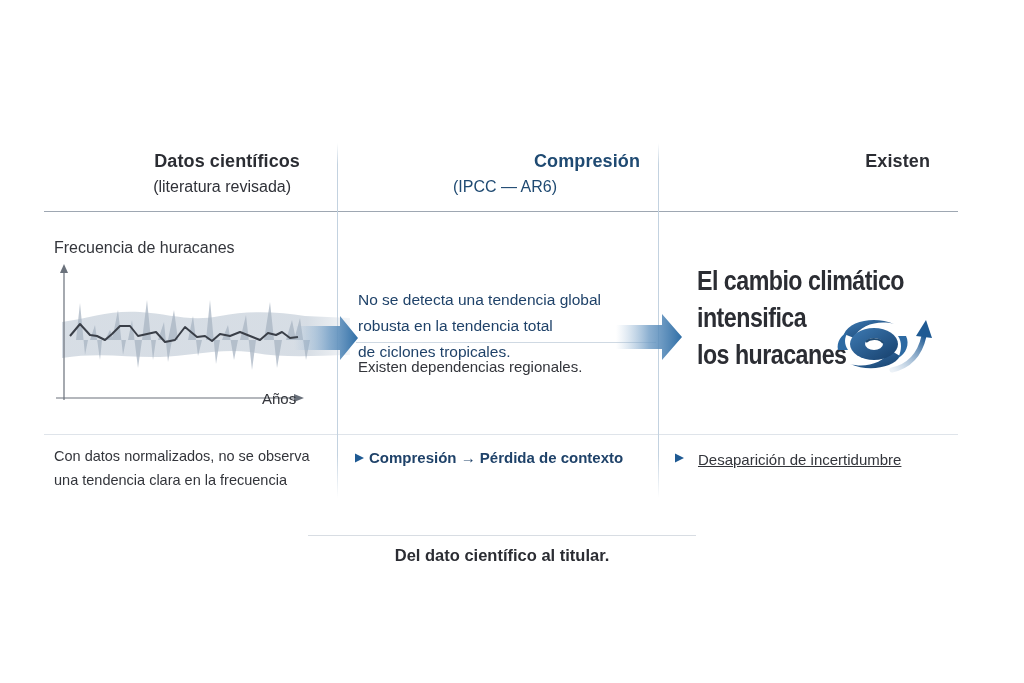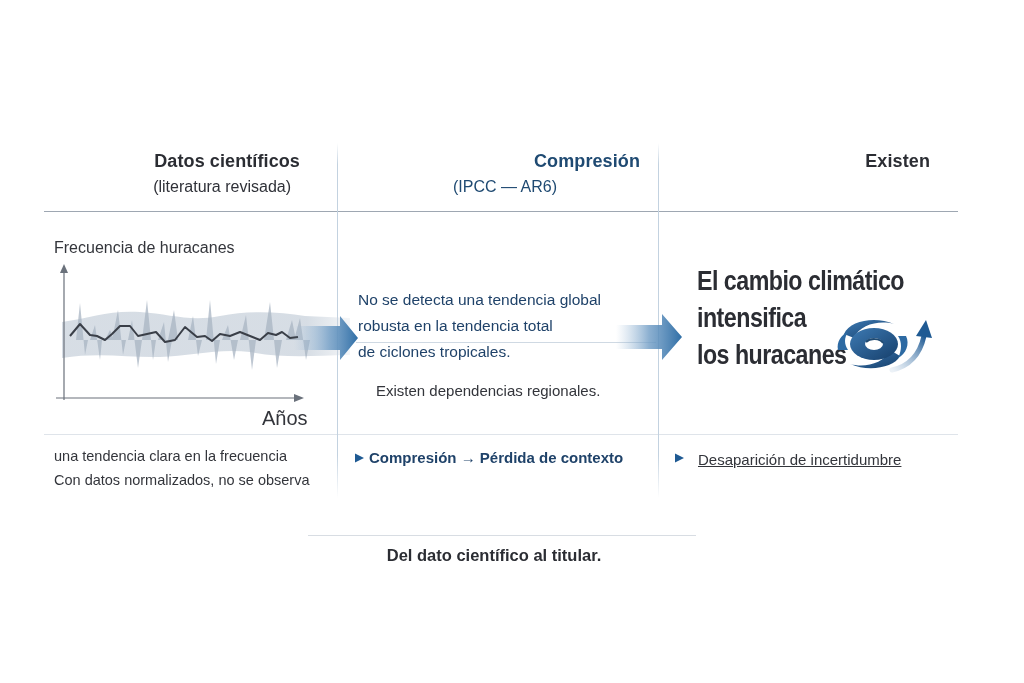--- a/index.html
+++ b/index.html
@@ -70,39 +70,39 @@
     <polygon points="244,80 250,58 256,100 260,80"></polygon>
   </g>
 
   <line x1="14" y1="6" x2="14" y2="140" stroke="#6a717b" stroke-width="1.2"></line>
   <polygon points="14,4 10,13 18,13" fill="#6a717b"></polygon>
   <line x1="6" y1="138" x2="250" y2="138" stroke="#6a717b" stroke-width="1.2"></line>
   <polygon points="254,138 244,134 244,142" fill="#6a717b"></polygon>
 
   <polyline fill="none" stroke="#3a3f48" stroke-width="2" stroke-linejoin="round" points="20,76 30,64 40,75 47,76 55,80 62,74 70,66 80,66 88,76 97,74 106,72 115,82 125,80 135,67 147,77 155,76 162,81 170,74 180,76 190,72 200,76 210,80 218,73 226,75 232,72 240,78 248,77"></polyline>
 </svg>
-<div class="abs plain" style="left:262px; top:406px; font-size:20px;">Años</div>
+<div class="abs plain" style="left:262px; top:387px; font-size:15px;">Años</div>
 
 <svg class="abs" style="left:294px; top:316px;" width="64" height="44" viewBox="0 0 64 44">
   <defs>
     <linearGradient id="arr1" x1="0" x2="1" y1="0" y2="0">
       <stop offset="0" stop-color="#9fbcd8" stop-opacity="0"></stop>
       <stop offset="0.55" stop-color="#6f9cc5" stop-opacity="0.8"></stop>
       <stop offset="1" stop-color="#2f6ea6"></stop>
     </linearGradient>
   </defs>
   <polygon points="0,10 46,10 46,0 64,22 46,44 46,34 0,34" fill="url(#arr1)"></polygon>
 </svg>
 
 <div class="abs eval-text" style="left:358px; top:255px; width:290px;margin-top:32px;">
   <div>No se detecta una tendencia global</div>
   <div>robusta en la tendencia total</div>
   <div>de ciclones tropicales.</div>
 </div>
-<div class="abs plain" style="left:376px; top:355px;margin-top:24px;">Existen dependencias regionales.</div>
+<div class="abs plain" style="left:358px; top:355px;">Existen dependencias regionales.</div>
 
 <svg class="abs" style="left:616px; top:314px;" width="66" height="46" viewBox="0 0 66 46">
   <defs>
     <linearGradient id="arr2" x1="0" x2="1" y1="0" y2="0">
       <stop offset="0" stop-color="#9fbcd8" stop-opacity="0"></stop>
       <stop offset="0.5" stop-color="#6f9cc5" stop-opacity="0.8"></stop>
       <stop offset="1" stop-color="#2f6ea6"></stop>
     </linearGradient>
   </defs>
   <polygon points="0,11 46,11 46,0 66,23 46,46 46,35 0,35" fill="url(#arr2)"></polygon>
@@ -134,22 +134,22 @@
   <ellipse cx="38" cy="30" rx="24" ry="16" fill="url(#hur)"></ellipse>
 
   <ellipse cx="38" cy="30" rx="9" ry="6" fill="#ffffff"></ellipse>
   <path d="M30,28 C34,24 44,24 47,29" stroke="#1f4a72" stroke-width="2" fill="none"></path>
 
   <path d="M56,56 C74,52 84,40 88,22" stroke="url(#uparr)" stroke-width="5" fill="none" stroke-linecap="round"></path>
   <polygon points="90,6 80,22 96,24" fill="#1f5a93"></polygon>
 </svg>
 
 <div class="abs plain" style="left:54px; top:444px; width:260px; font-size:14.5px;">
+  <div>Con datos normalizados, no se observa</div>
   <div>una tendencia clara en la frecuencia</div>
-  <div>Con datos normalizados, no se observa</div>
 </div>
 
 <svg class="abs" style="left:318px; top:452px;" width="46" height="12" viewBox="0 0 46 12">
   <defs>
     <linearGradient id="sa1" x1="0" x2="1" y1="0" y2="0">
       <stop offset="0" stop-color="#9fbcd8" stop-opacity="0.2"></stop>
       <stop offset="1" stop-color="#1f5a93"></stop>
     </linearGradient>
   </defs>
   <line x1="0" y1="6" x2="38" y2="6" stroke="url(#sa1)" stroke-width="2"></line>
@@ -162,13 +162,13 @@
     <linearGradient id="sa2" x1="0" x2="1" y1="0" y2="0">
       <stop offset="0" stop-color="#9fbcd8" stop-opacity="0.2"></stop>
       <stop offset="1" stop-color="#1f5a93"></stop>
     </linearGradient>
   </defs>
   <line x1="0" y1="6" x2="44" y2="6" stroke="url(#sa2)" stroke-width="2"></line>
   <polygon points="52,6 43,1.5 43,10.5" fill="#1f5a93"></polygon>
 </svg>
 <div class="abs plain" style="left:698px; top:448px;text-decoration:underline;">Desaparición de incertidumbre</div>
 
-<div class="abs caption" style="left:300px; top:546px; width:388px;">Del dato científico al titular.</div>
+<div class="abs caption" style="left:308px; top:546px; width:388px;">Del dato científico al titular.</div>
 
 </body></html>

